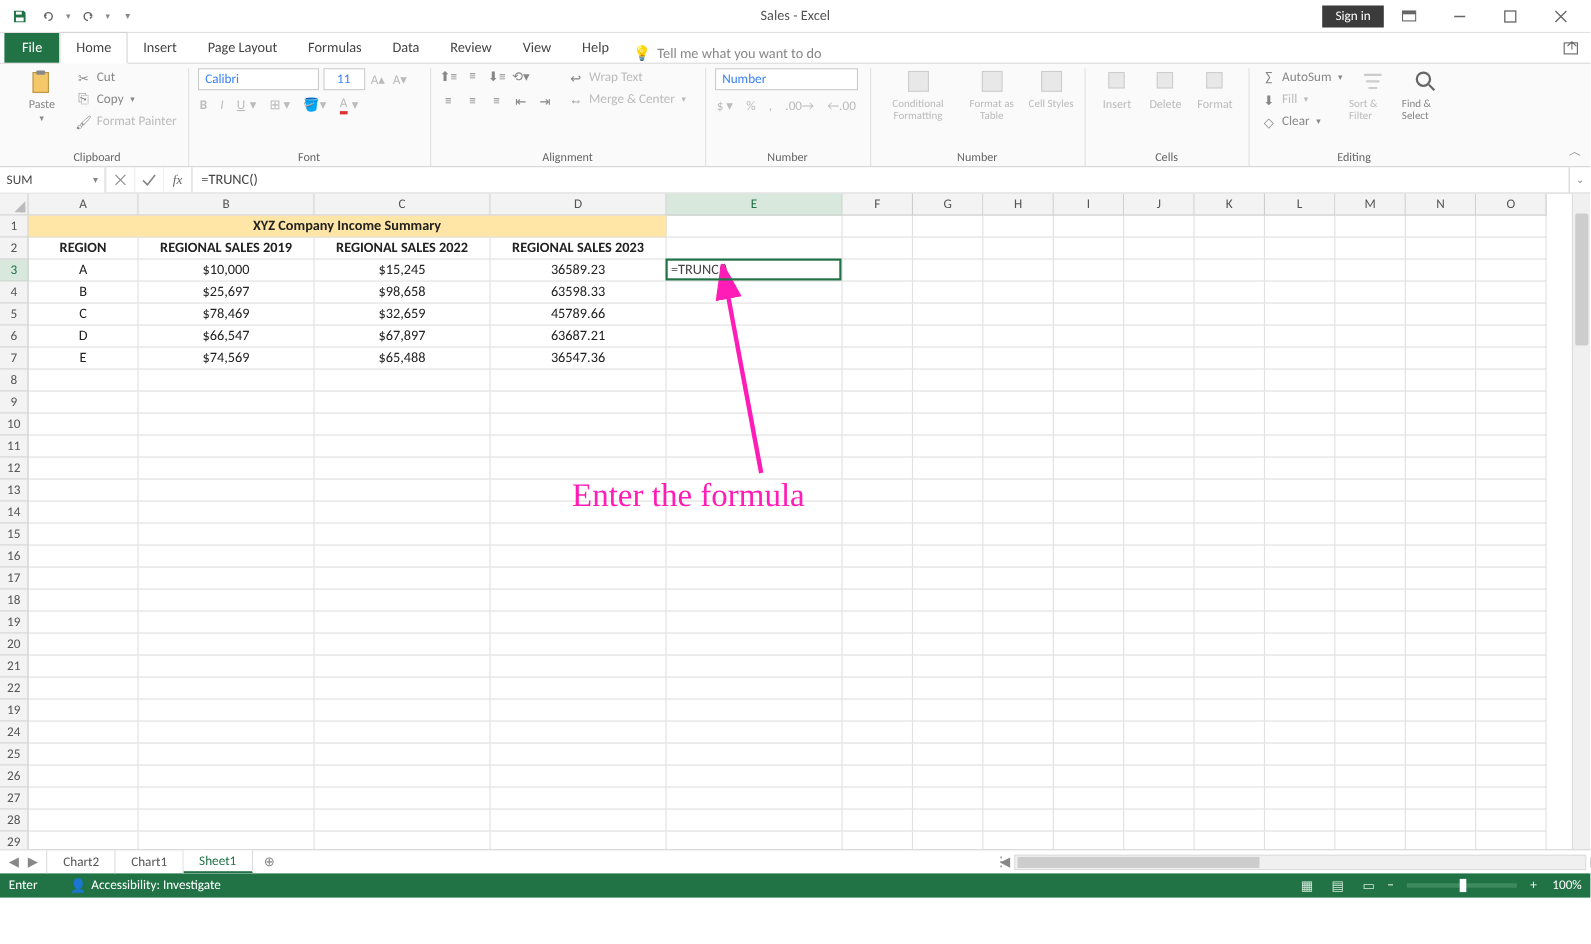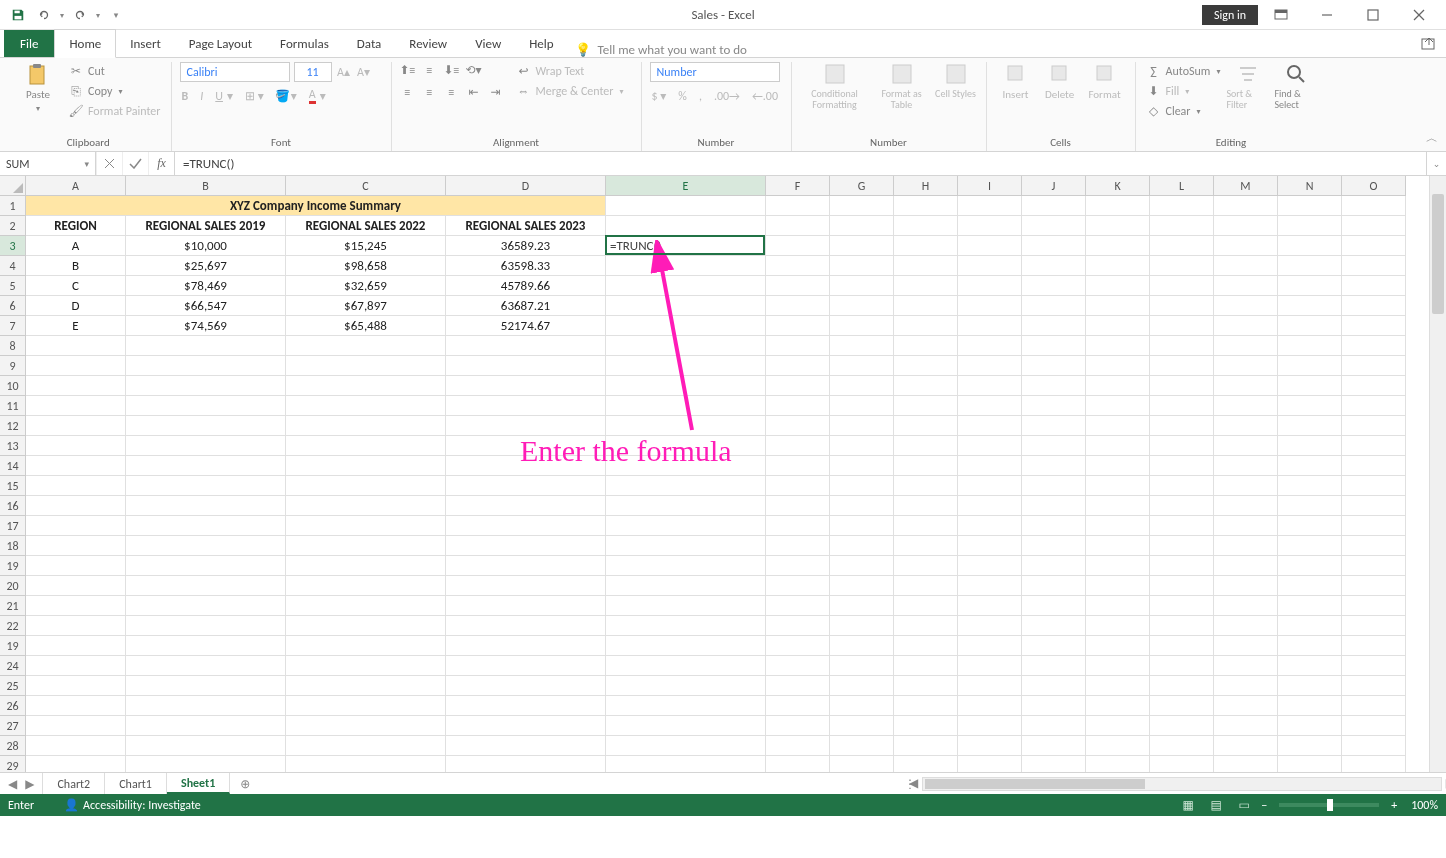--- a/index.html
+++ b/index.html
@@ -64,21 +64,21 @@
 .cell.data-c { text-align: center; color: #222; }
 .merged-title { background: #ffe6a6; text-align: center; font-weight: 600; color: #222; font-size: 13px; }
 .active-cell-border { position: absolute; border: 2px solid #217346; pointer-events: none; z-index: 5; }
 .vscroll { position: absolute; top: 0; right: 0; width: 17px; bottom: 0; background: #f0f0f0; border-left: 1px solid #ddd; }
 .vthumb { position: absolute; top: 18px; left: 2px; right: 2px; height: 120px; background: #cdcdcd; border-radius: 2px; }
 
 
 .sheetbar { height: 22px; border-top: 1px solid #d4d4d4; display: flex; align-items: stretch; background: #fff; }
 .sheet-nav { display: flex; align-items: center; padding: 0 8px; gap: 8px; color: #888; border-right: 1px solid #ddd; }
 .sheet-tab { padding: 0 14px; font-size: 12px; display: flex; align-items: center; border-right: 1px solid #ddd; cursor: pointer; color: #555; }
-.sheet-tab.active { background: #fff; border-bottom: 2px solid #217346; font-weight: 700; color: #217346; }
+.sheet-tab.active { background: #fff; border-bottom: 2px solid #217346; font-weight: 400; color: #217346; }
 .new-sheet { width: 30px; display: flex; align-items: center; justify-content: center; color: #888; cursor: pointer; }
 .hscroll-area { flex: 1; display: flex; align-items: center; justify-content: flex-end; padding-right: 4px; }
 .hscroll { width: 520px; height: 14px; background: #f0f0f0; position: relative; border: 1px solid #ddd; }
 .hthumb { position: absolute; left: 2px; top: 1px; bottom: 1px; width: 220px; background: #cdcdcd; }
 
 
 .statusbar { height: 22px; background: #217346; color: #fff; display: flex; align-items: center; padding: 0 8px; font-size: 12px; }
 .status-left { display: flex; align-items: center; gap: 30px; }
 .status-right { margin-left: auto; display: flex; align-items: center; gap: 6px; }
 .view-btn { width: 22px; height: 18px; display: flex; align-items: center; justify-content: center; cursor: pointer; color: #d0e8d8; }
@@ -496,21 +496,21 @@
         <div class="cell" style="width: 64px;"></div>
         <div class="cell" style="width: 64px;"></div>
         <div class="cell" style="width: 64px;"></div>
         <div class="cell" style="width: 64px;"></div>
       </div>
       <div class="row">
         <div class="rowhdr">7</div>
         <div class="cell data-c" style="width: 100px;">E</div>
         <div class="cell data-c" style="width: 160px;">$74,569</div>
         <div class="cell data-c" style="width: 160px;">$65,488</div>
-        <div class="cell data-c" style="width: 160px;">52174.67</div>
+        <div class="cell data-c" style="width: 160px;">36547.36</div>
         <div class="cell" style="width: 160px;"></div>
         <div class="cell" style="width: 64px;"></div>
         <div class="cell" style="width: 64px;"></div>
         <div class="cell" style="width: 64px;"></div>
         <div class="cell" style="width: 64px;"></div>
         <div class="cell" style="width: 64px;"></div>
         <div class="cell" style="width: 64px;"></div>
         <div class="cell" style="width: 64px;"></div>
         <div class="cell" style="width: 64px;"></div>
         <div class="cell" style="width: 64px;"></div>

